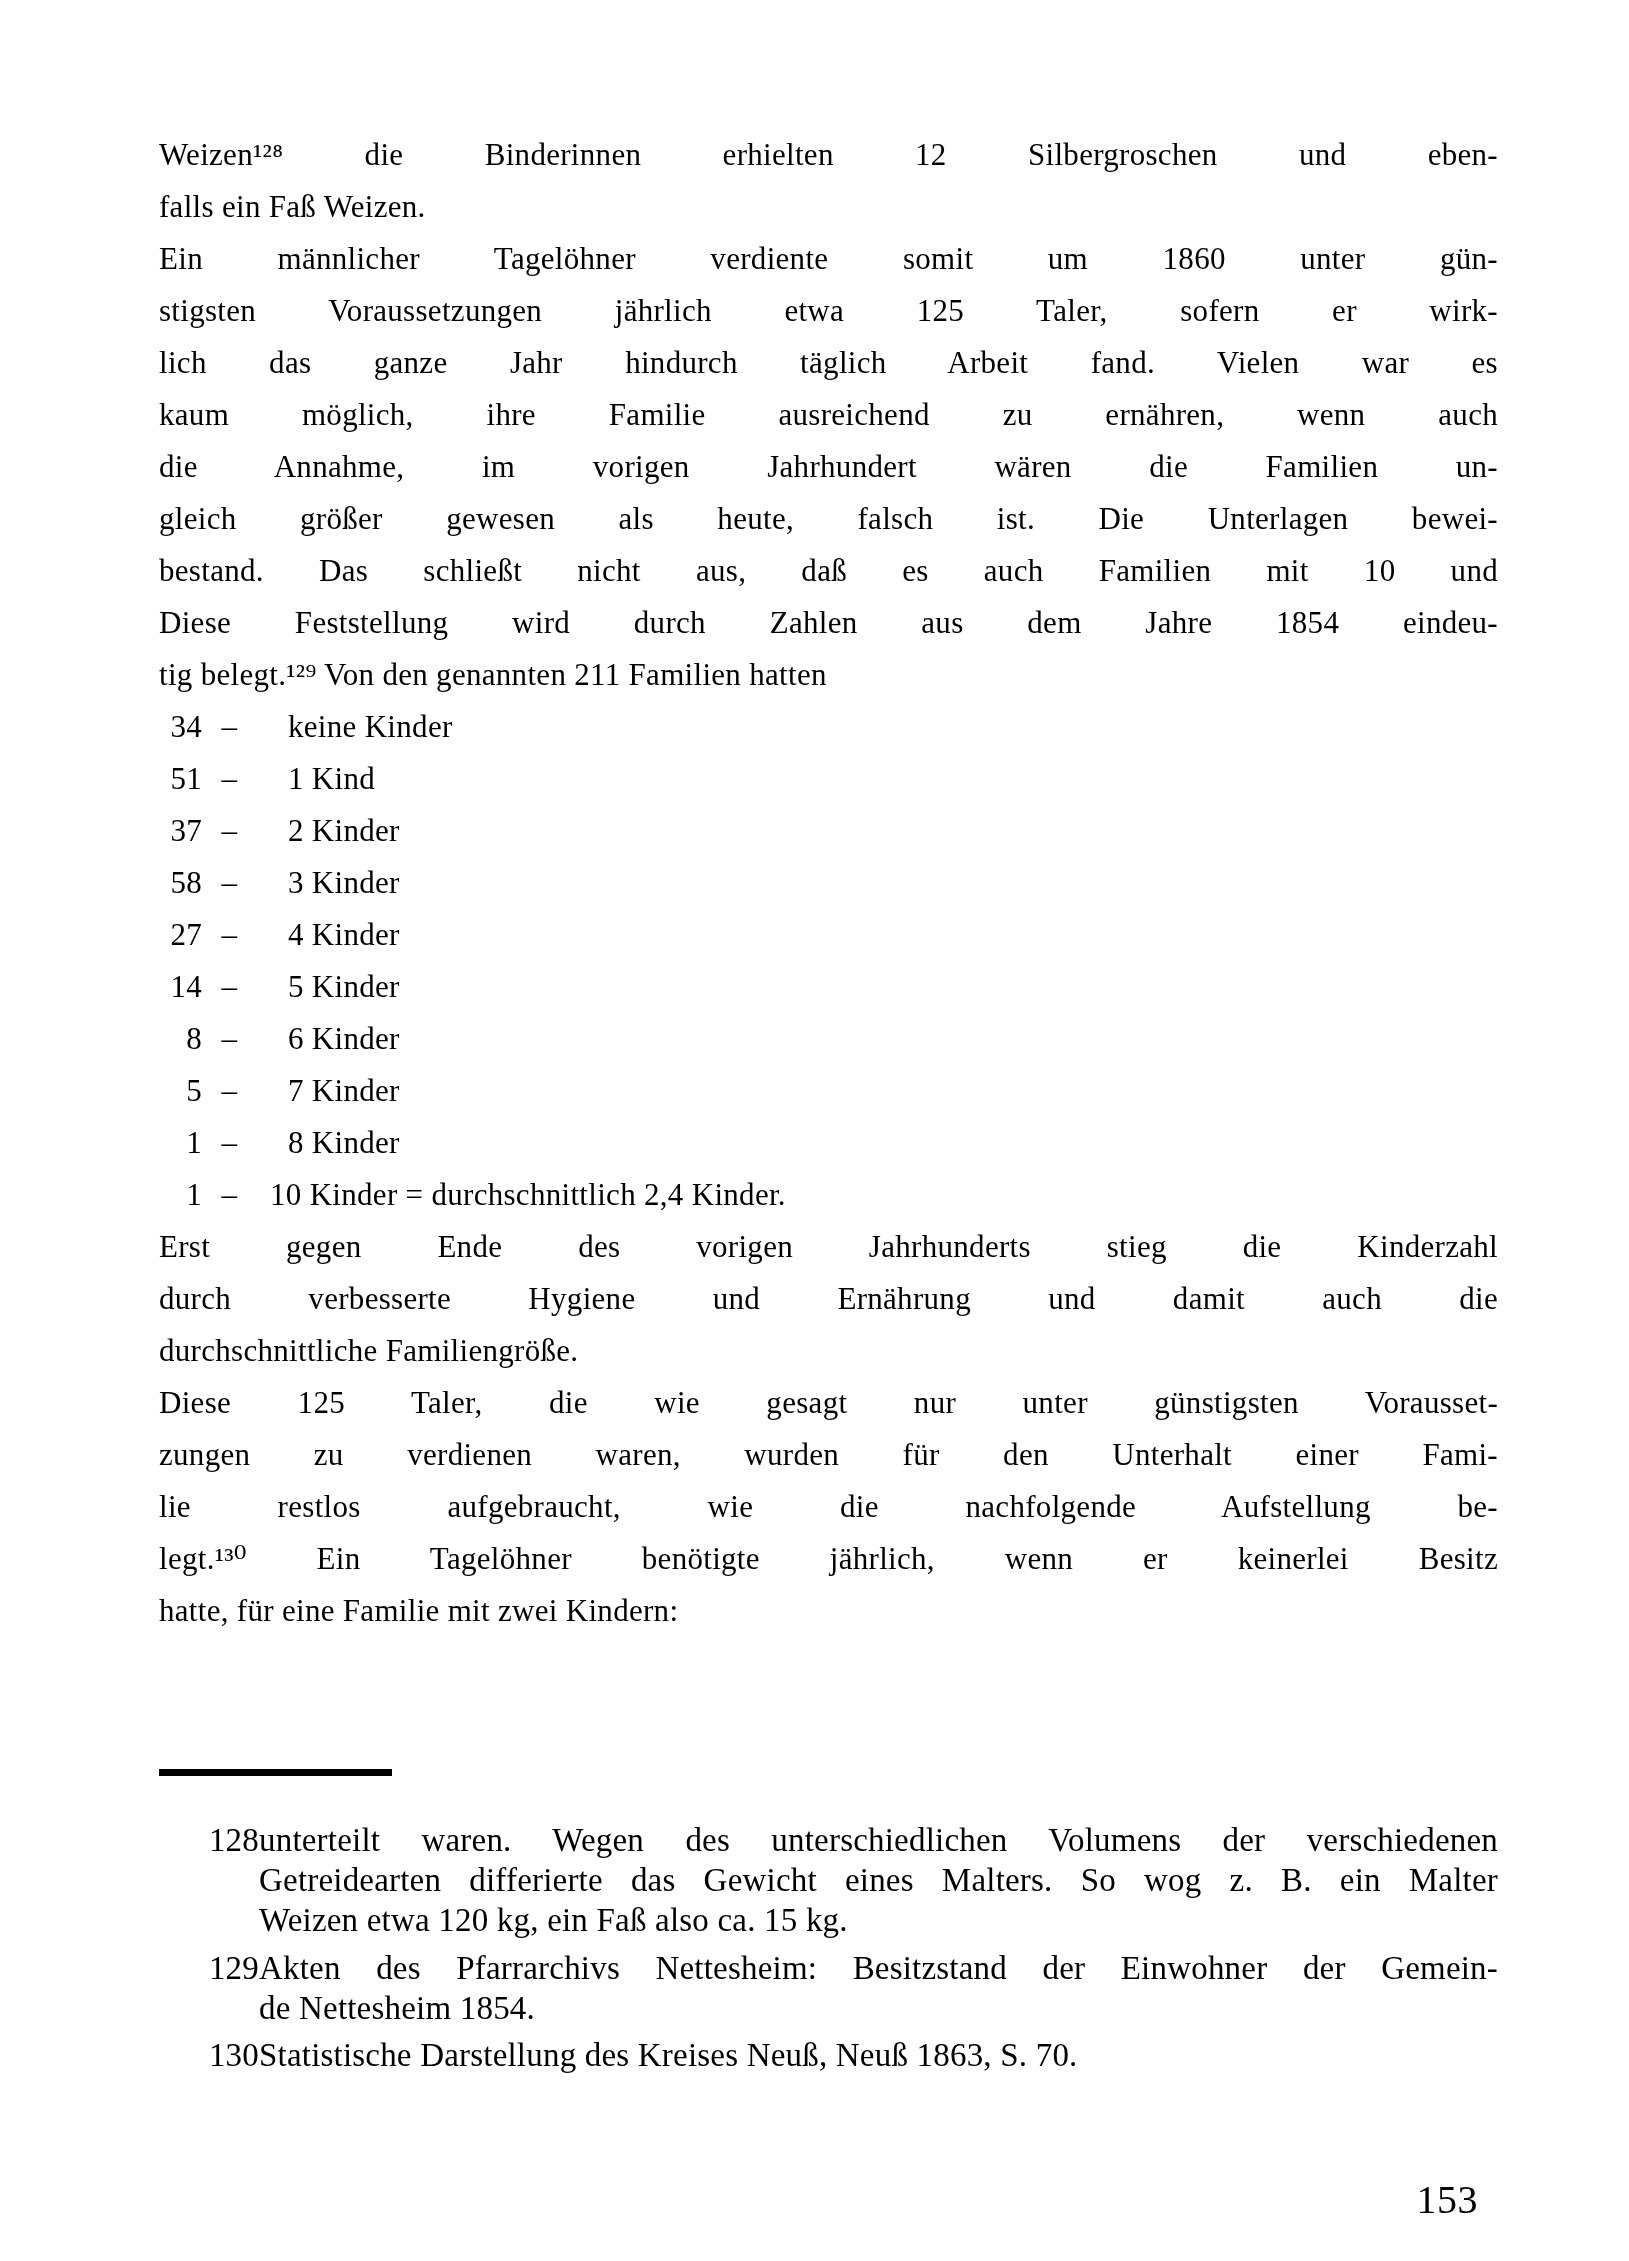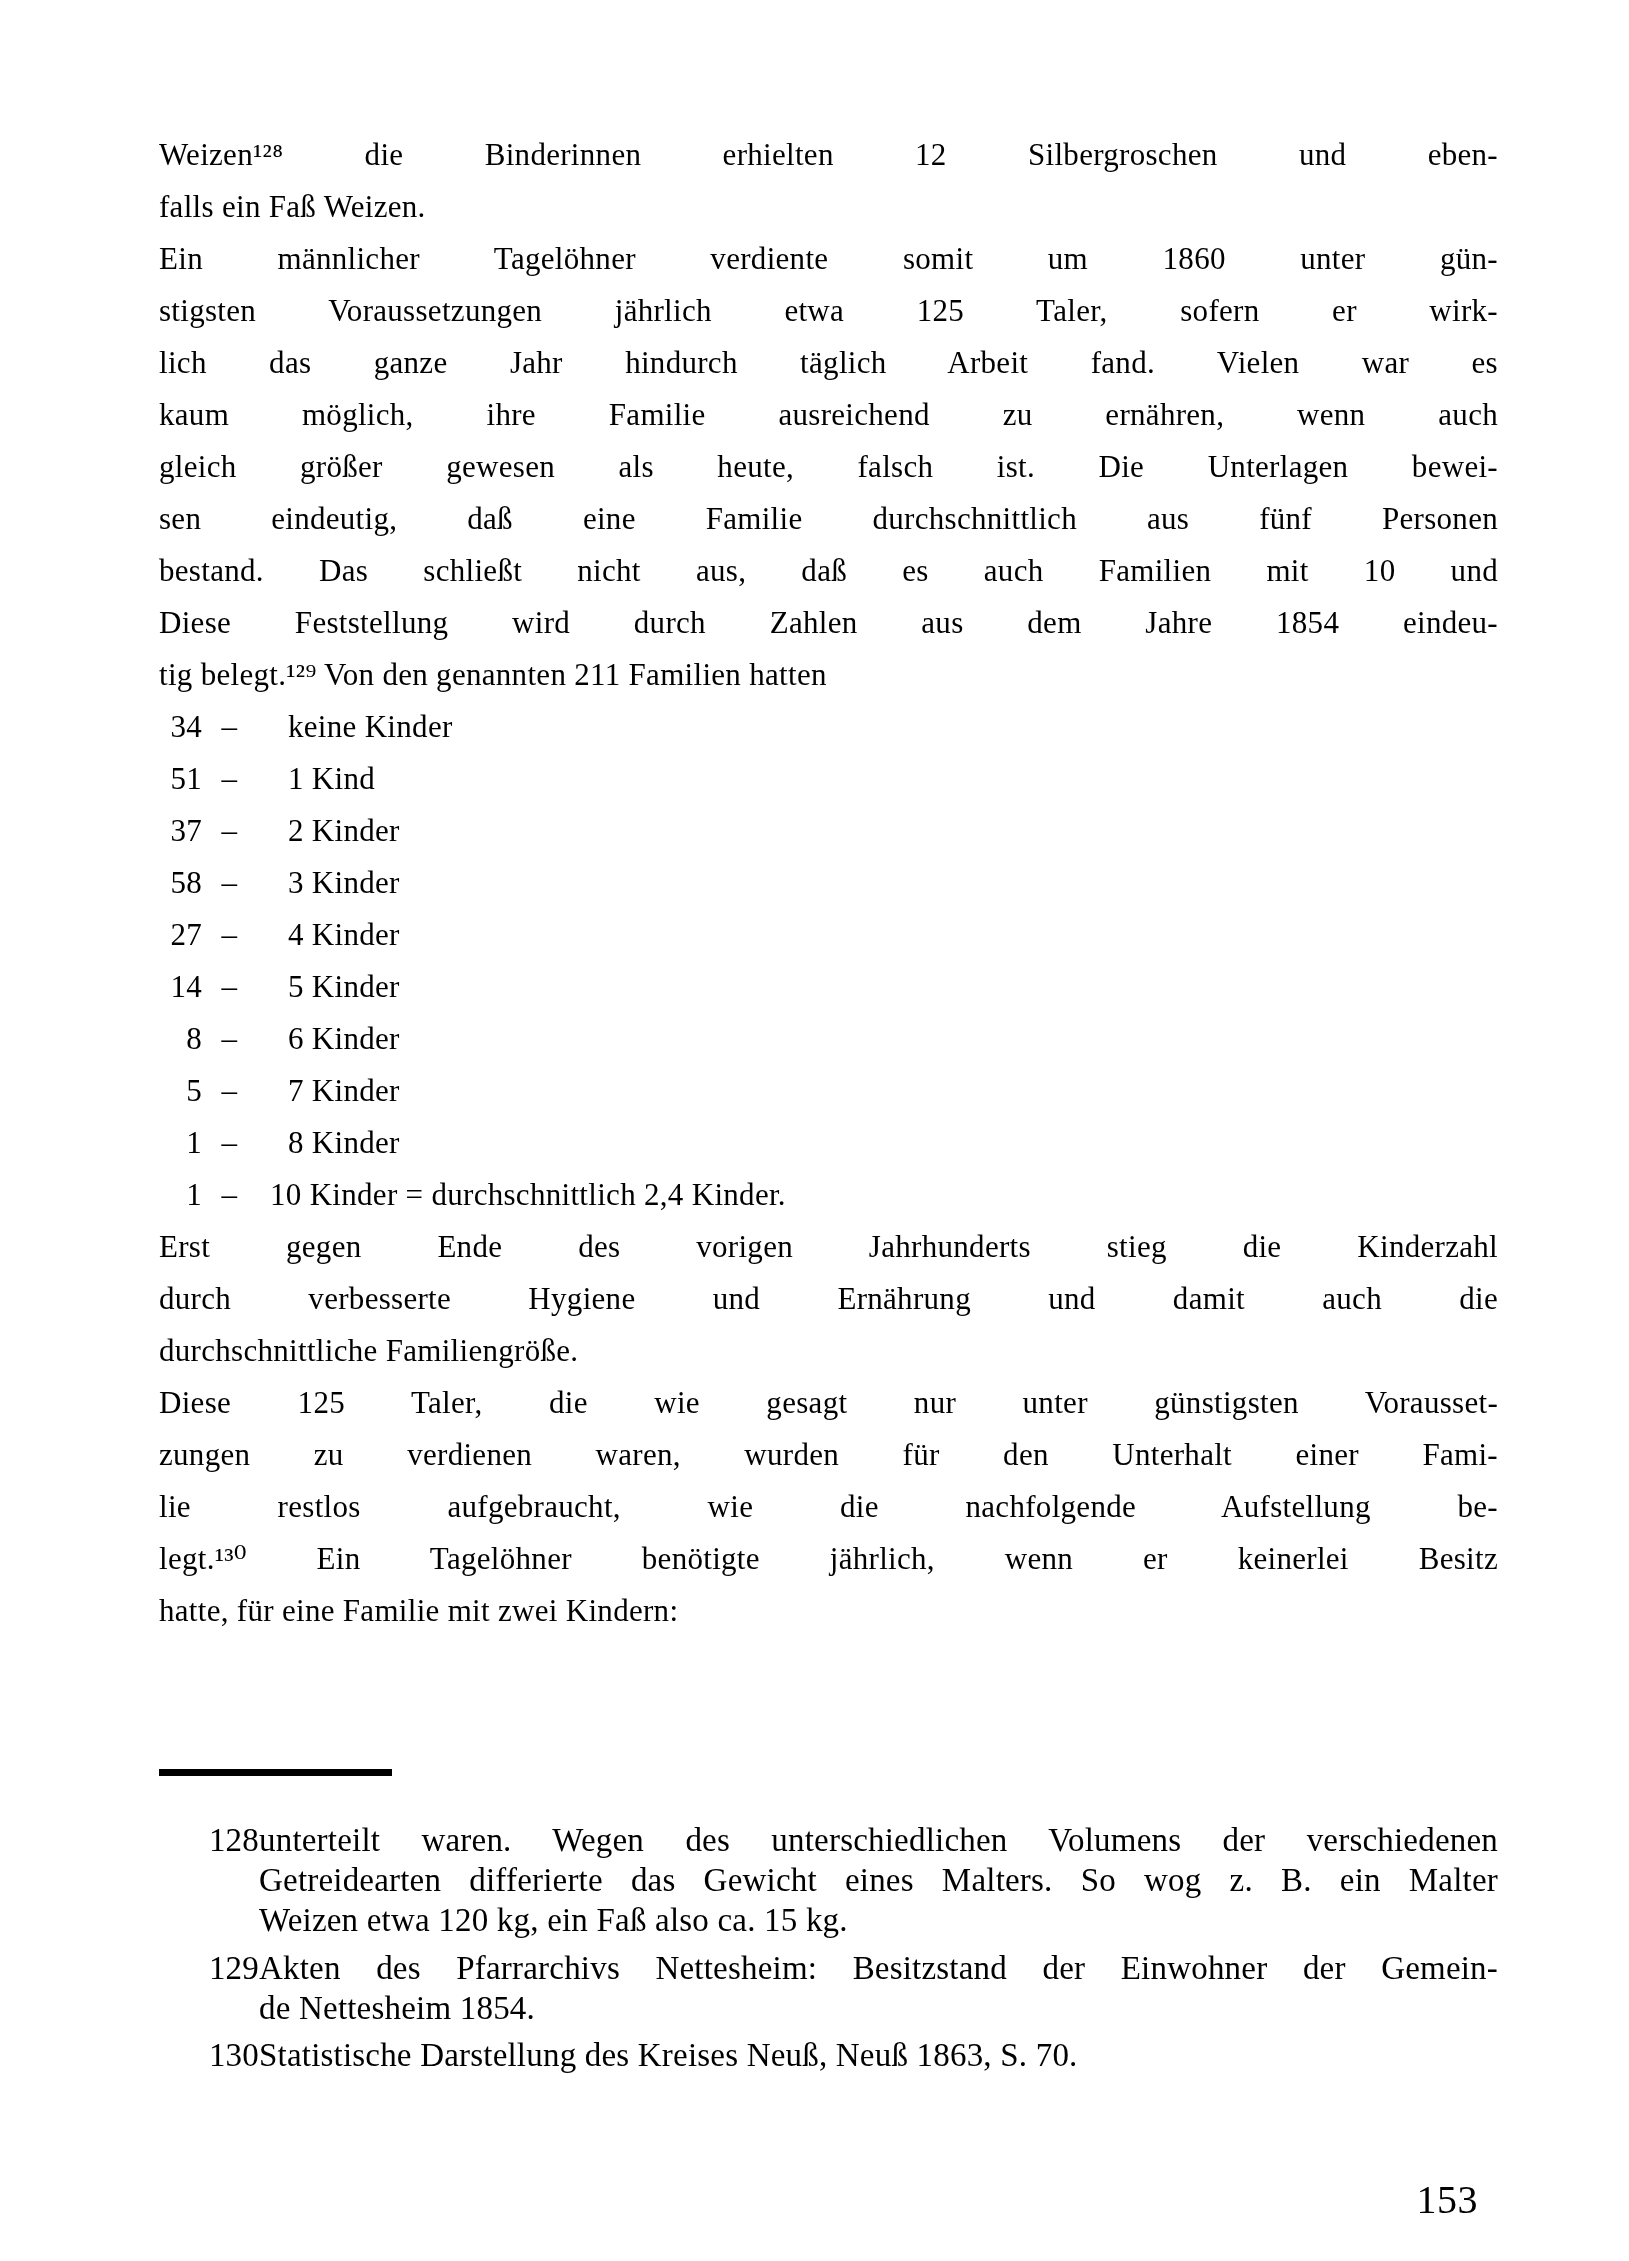--- a/index.html
+++ b/index.html
@@ -54,22 +54,22 @@
 <body>
 
 <main id="page">
   <section id="body-text">
       <div class="body-line just">Weizen¹²⁸ die Binderinnen erhielten 12 Silbergroschen und eben-</div>
       <div class="body-line">falls ein Faß Weizen.</div>
       <div class="body-line just">Ein männlicher Tagelöhner verdiente somit um 1860 unter gün-</div>
       <div class="body-line just">stigsten Voraussetzungen jährlich etwa 125 Taler, sofern er wirk-</div>
       <div class="body-line just">lich das ganze Jahr hindurch täglich Arbeit fand. Vielen war es</div>
       <div class="body-line just">kaum möglich, ihre Familie ausreichend zu ernähren, wenn auch</div>
+      <div class="body-line just">die Annahme, im vorigen Jahrhundert wären die Familien un-</div>
       <div class="body-line just">gleich größer gewesen als heute, falsch ist. Die Unterlagen bewei-</div>
-      <div class="body-line just">sen eindeutig, daß eine Familie durchschnittlich aus fünf Personen</div>
       <div class="body-line just">bestand. Das schließt nicht aus, daß es auch Familien mit 10 und</div>
       <div class="body-line just">Diese Feststellung wird durch Zahlen aus dem Jahre 1854 eindeu-</div>
       <div class="body-line">tig belegt.¹²⁹ Von den genannten 211 Familien hatten</div>
       <div class="list-block">
         <div class="list-row">
           <span class="list-count">34</span>
           <span class="list-dash">–</span>
           <span class="list-label">keine Kinder</span>
         </div>
         <div class="list-row">

